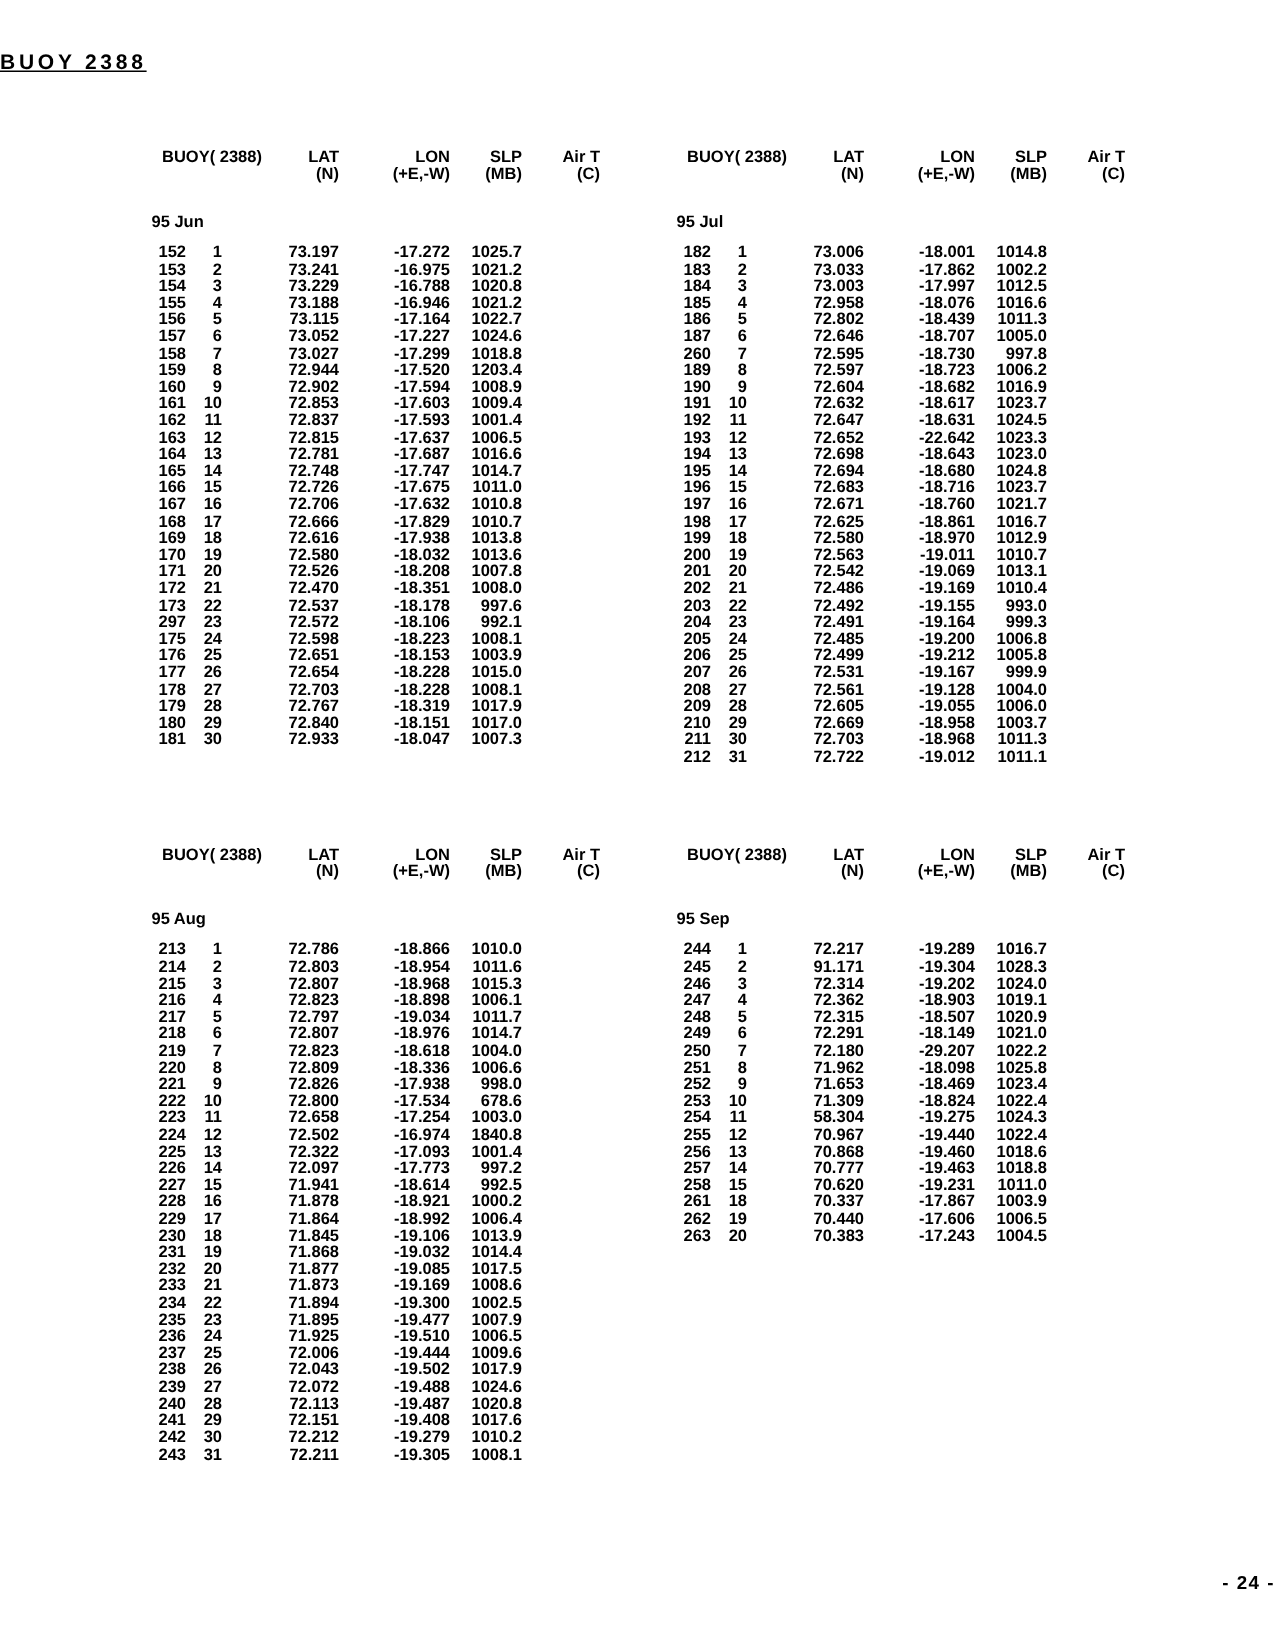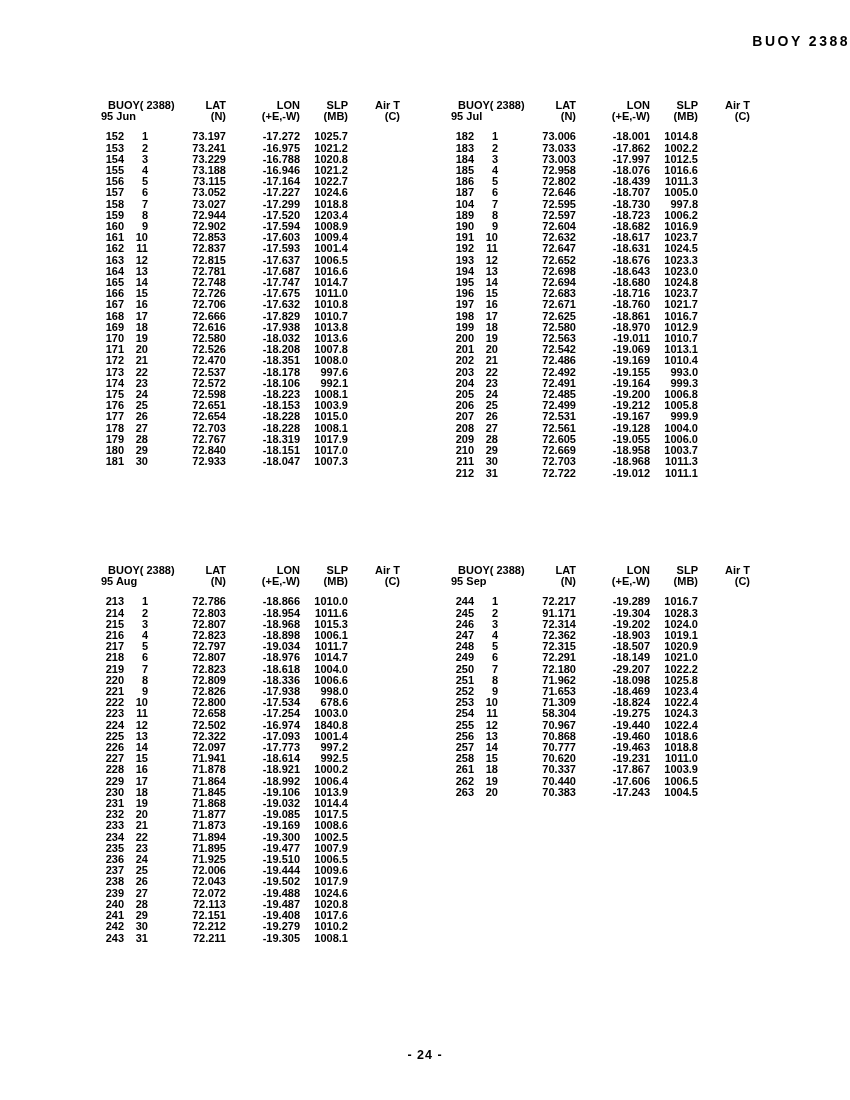--- a/index.html
+++ b/index.html
@@ -13,23 +13,24 @@
     font-family: "Liberation Sans", sans-serif;
     font-weight: bold;
     color: #000000;
     overflow: hidden;
   }
   .doc-title {
     position: absolute;
     top: 33px;
     left: 0;
     width: 100%;
-    text-align: right;
+    text-align: left;
     font-size: 14px;
     letter-spacing: 2.5px;
+    text-decoration: underline;
   }
   .btable {
     position: absolute;
     width: 304px;
     font-size: 11px;
   }
   .btable.q1 { left: 100px; top: 100px; }
   .btable.q2 { left: 450px; top: 100px; }
   .btable.q3 { left: 100px; top: 565px; }
   .btable.q4 { left: 450px; top: 565px; }
@@ -38,28 +39,28 @@
     grid-template-columns: 24px 24px 78px 74px 48px 52px;
     line-height: 11.2px;
     white-space: nowrap;
   }
   .cell, .hcell { text-align: right; overflow: visible; }
   .hspan {
     grid-column: 1 / 3;
     text-align: left;
     padding-left: 8px;
   }
-  .hspan.month { padding-left: 1px; }
+  .hspan.month { padding-left: 1px; margin-top: 32px; }
   .tbody { margin-top: 9px; }
   .page-number {
     position: absolute;
     top: 1048px;
     left: 0;
     width: 100%;
-    text-align: center;
+    text-align: right;
     font-size: 12.5px;
     letter-spacing: 1px;
   }
 </style>
 </head>
 <body>
 
 <div class="page">
 
   <div class="doc-title">BUOY 2388</div>
@@ -252,21 +253,21 @@
         </div>
         <div class="trow">
           <span class="cell">173</span>
           <span class="cell">22</span>
           <span class="cell">72.537</span>
           <span class="cell">-18.178</span>
           <span class="cell">997.6</span>
           <span class="cell"></span>
         </div>
         <div class="trow">
-          <span class="cell">174</span>
+          <span class="cell">297</span>
           <span class="cell">23</span>
           <span class="cell">72.572</span>
           <span class="cell">-18.106</span>
           <span class="cell">992.1</span>
           <span class="cell"></span>
         </div>
         <div class="trow">
           <span class="cell">175</span>
           <span class="cell">24</span>
           <span class="cell">72.598</span>
@@ -385,21 +386,21 @@
         </div>
         <div class="trow">
           <span class="cell">187</span>
           <span class="cell">6</span>
           <span class="cell">72.646</span>
           <span class="cell">-18.707</span>
           <span class="cell">1005.0</span>
           <span class="cell"></span>
         </div>
         <div class="trow">
-          <span class="cell">104</span>
+          <span class="cell">260</span>
           <span class="cell">7</span>
           <span class="cell">72.595</span>
           <span class="cell">-18.730</span>
           <span class="cell">997.8</span>
           <span class="cell"></span>
         </div>
         <div class="trow">
           <span class="cell">189</span>
           <span class="cell">8</span>
           <span class="cell">72.597</span>
@@ -428,21 +429,21 @@
           <span class="cell">11</span>
           <span class="cell">72.647</span>
           <span class="cell">-18.631</span>
           <span class="cell">1024.5</span>
           <span class="cell"></span>
         </div>
         <div class="trow">
           <span class="cell">193</span>
           <span class="cell">12</span>
           <span class="cell">72.652</span>
-          <span class="cell">-18.676</span>
+          <span class="cell">-22.642</span>
           <span class="cell">1023.3</span>
           <span class="cell"></span>
         </div>
         <div class="trow">
           <span class="cell">194</span>
           <span class="cell">13</span>
           <span class="cell">72.698</span>
           <span class="cell">-18.643</span>
           <span class="cell">1023.0</span>
           <span class="cell"></span>

